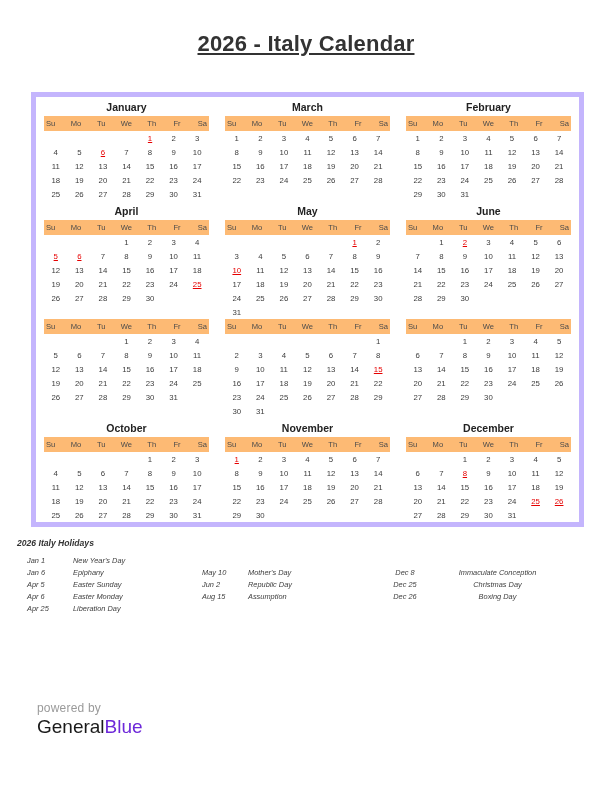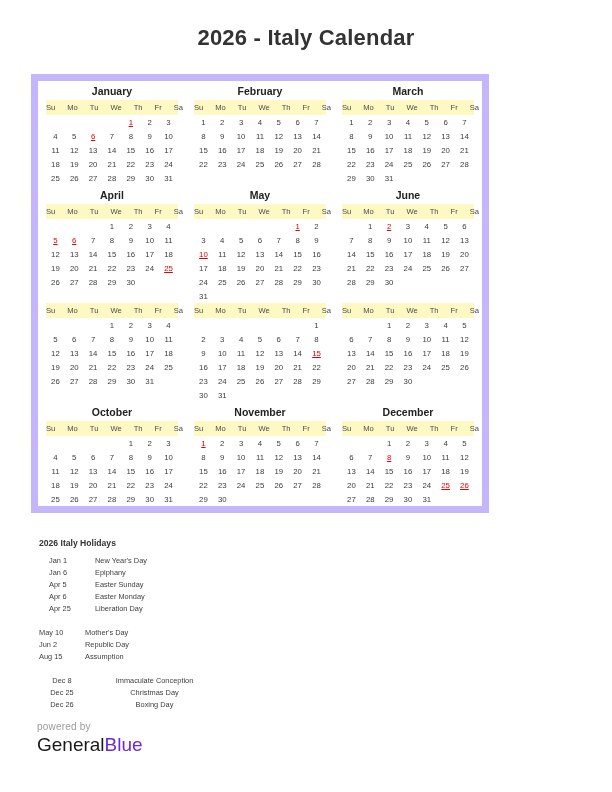--- a/index.html
+++ b/index.html
@@ -21,31 +21,32 @@
     box-sizing: border-box;
     position: relative;
   }
   
   .title {
     text-align: center;
     font-size: 22px;
     font-weight: bold;
     color: #333333;
     letter-spacing: 0.2px;
-    padding-top: 24px;
+    padding-top: 30px;
     padding-bottom: 0;
     line-height: 28px;
+    text-decoration: underline;
   }
   
   .calendar-frame {
     position: absolute;
     left: 31px;
-    top: 74px;
-    width: 458px;
-    border: 7px solid #c4b5fd;
+    top: 92px;
+    width: 553px;
+    border: 5px solid #c4b5fd;
     box-sizing: border-box;
     background: #ffffff;
   }
   .quarter {
     display: flex;
     flex-direction: row;
     width: 100%;
   }
   .month-block {
     width: 33.3333%;
@@ -53,21 +54,21 @@
   }
   .month-name {
     text-align: center;
     font-size: 10.5px;
     font-weight: bold;
     color: #222222;
     padding: 4px 0 3px 0;
     line-height: 12px;
   }
   .dow-row {
-    background: #fef9c3;
+    background: #fdba74;
     display: flex;
     gap: 12px;
   }
   .dow-cell, .day-cell {
     width: 14.2857%;
     text-align: center;
     font-size: 7.6px;
     line-height: 11px;
     box-sizing: border-box;
     color: #4d4d4d;
@@ -98,33 +99,33 @@
   .day-cell.empty {
     color: transparent;
   }
   .month-inner {
     padding: 0 8px;
   }
 
   
   .holidays-section {
     position: absolute;
-    left: 39px;
+    left: 17px;
     top: 538px;
     width: 552px;
+    font-style: italic;
   }
   .holidays-title {
     font-size: 8.6px;
     font-weight: bold;
     color: #333333;
     margin-bottom: 7px;
   }
   .holidays-cols {
     display: flex;
-    flex-direction: column;
   }
   .hol-col {
     box-sizing: border-box;
   }
   .hol-col-1 { width: 185px; padding-left: 10px; }
   .hol-col-2 { width: 180px; }
   .hol-col-3 { width: 185px; text-align: center; }
   .hol-row {
     display: flex;
     font-size: 7.4px;
@@ -140,25 +141,24 @@
   }
   .hol-spacer { height: 12px; }
 
   
   .footer {
     position: absolute;
     left: 37px;
     top: 703px;
   }
   .powered {
-    font-size: 10px;
+    font-size: 12px;
     color: #9a9a9a;
     line-height: 11px;
     letter-spacing: 0.2px;
-    margin-top: 18px;
   }
   .brand {
     font-size: 19px;
     line-height: 23px;
     font-weight: normal;
     margin-top: 1px;
   }
   .brand .general { color: #1a1a1a; }
   .brand .blue { color: #6d28d9; }
 </style>
@@ -168,24 +168,24 @@
 <div class="page">
 
   <div class="title">2026 - Italy Calendar</div>
 
   <div class="calendar-frame" id="calendar-frame">
       <div class="quarter">
         <div class="month-block">
           <div class="month-name">January</div>
         </div>
         <div class="month-block">
+          <div class="month-name">March</div>
+        </div>
+        <div class="month-block">
           <div class="month-name">February</div>
-        </div>
-        <div class="month-block">
-          <div class="month-name">March</div>
         </div>
       </div>
       <div class="quarter dow-strip">
         <div class="month-block">
           <div class="month-inner">
             <div class="dow-row">
               <div class="dow-cell">Su</div>
               <div class="dow-cell">Mo</div>
               <div class="dow-cell">Tu</div>
               <div class="dow-cell">We</div>

